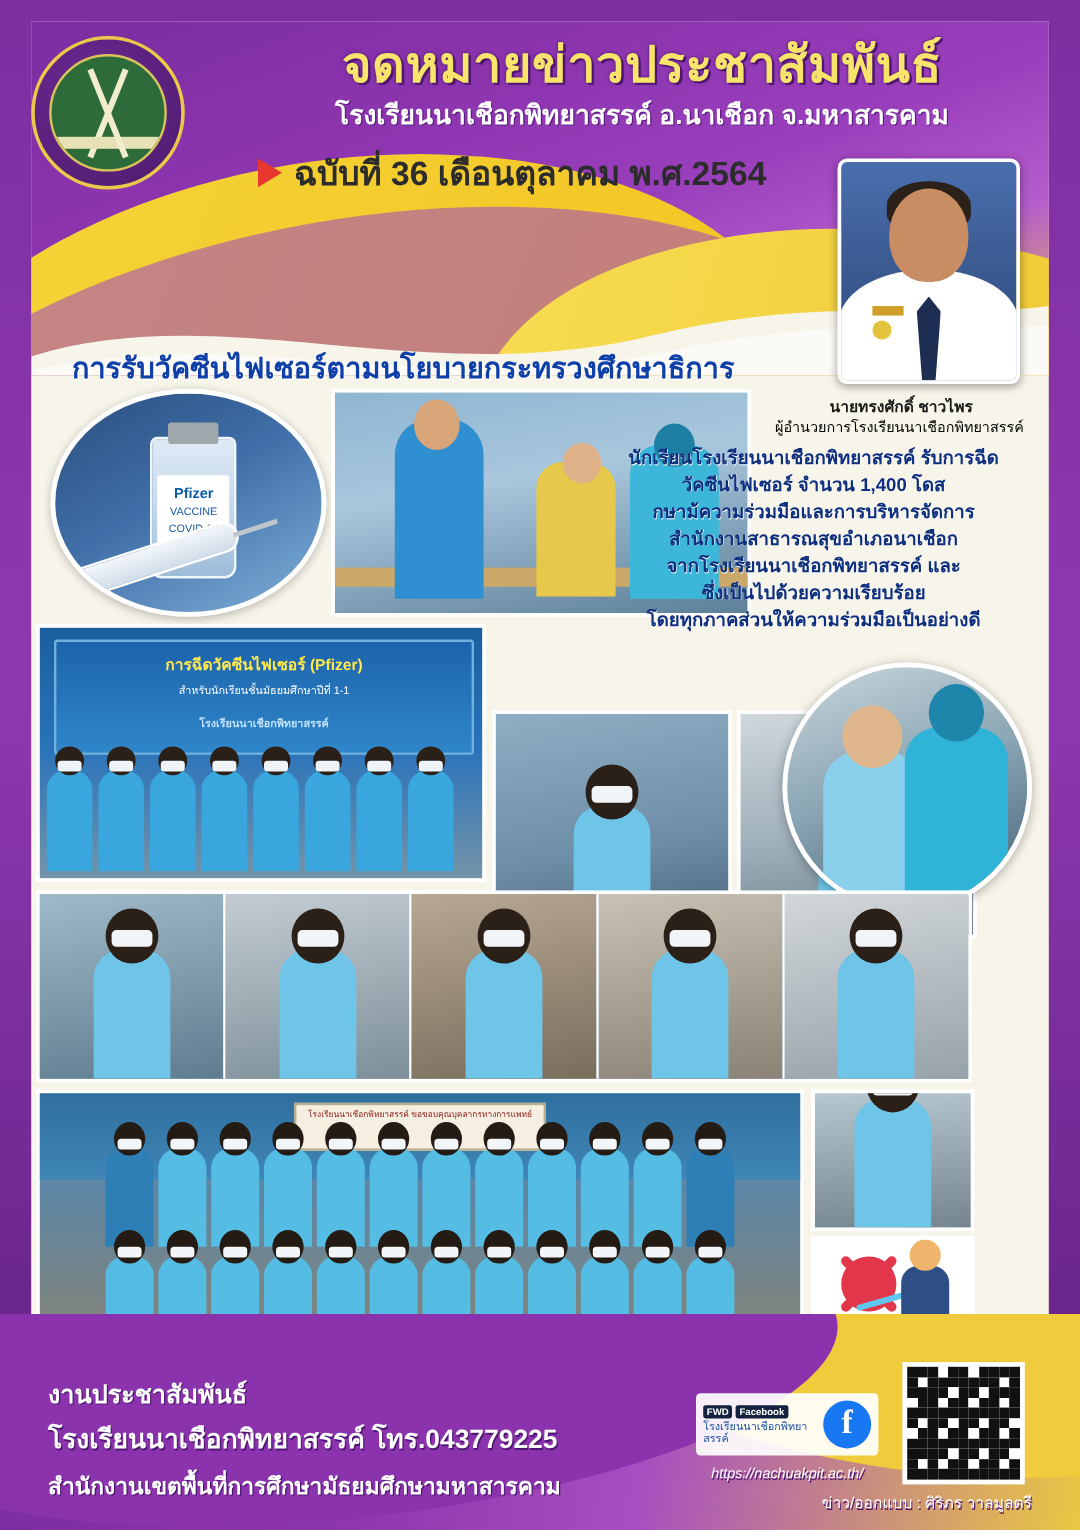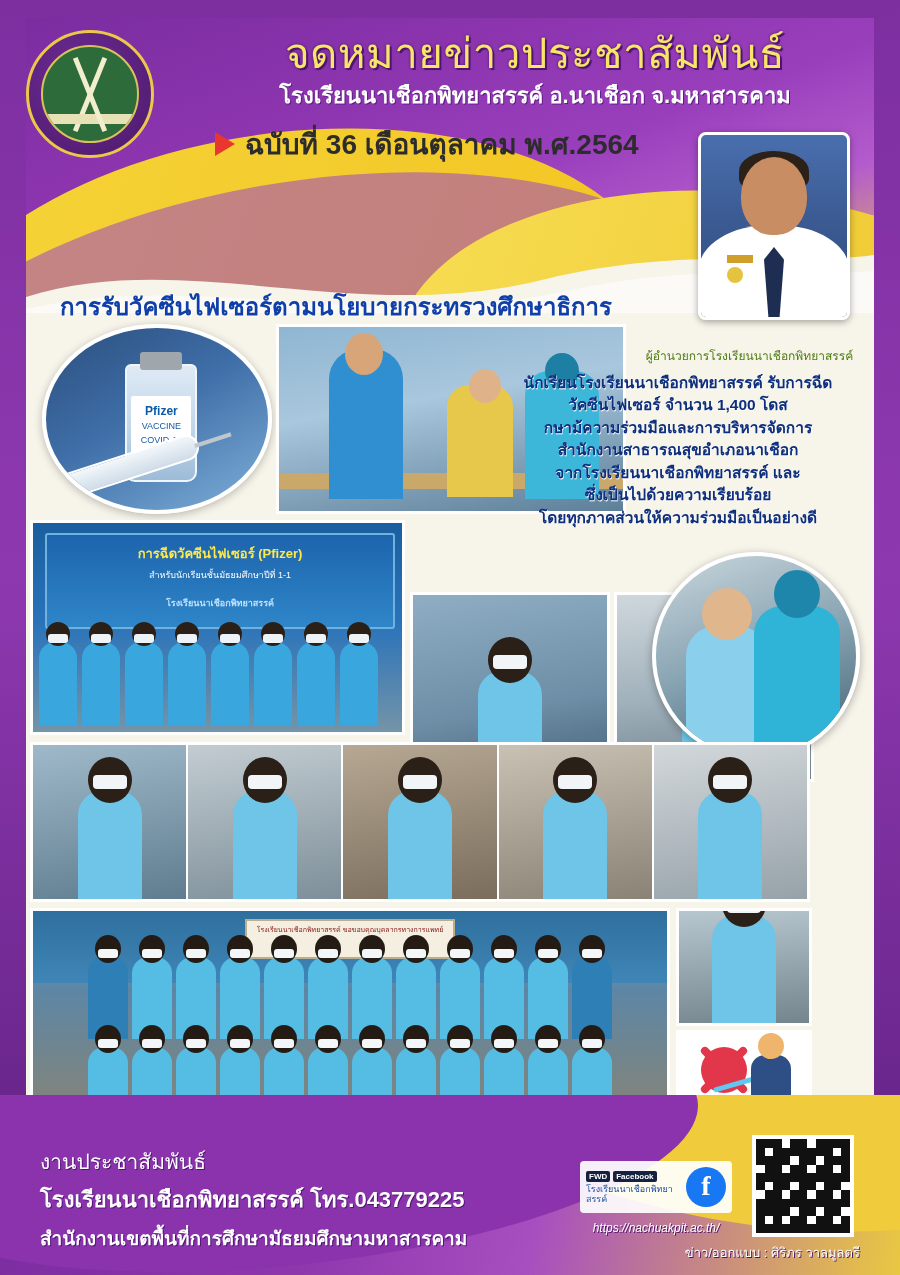--- a/index.html
+++ b/index.html
@@ -82,21 +82,21 @@
   }
   .logo-inner:before { transform: translateX(-50%) rotate(22deg); }
   .logo-inner:after  { transform: translateX(-50%) rotate(-22deg); }
   .logo-band {
     position:absolute; left:0; right:0; bottom:18%; height:10px; background:#e7e2b6;
   }
 
   .hdr-title {
     position: absolute; left: 200px; top: 20px; right: 30px;
     text-align: center;
-    font-size: 42px; font-weight: normal; color: #f8e46a;
+    font-size: 42px; font-weight: bold; color: #f8e46a;
     text-shadow: 2px 2px 0 #4d1470, 0 0 3px #4d1470;
     letter-spacing: .5px;
   }
   .hdr-sub {
     position: absolute; left: 200px; top: 78px; right: 30px;
     text-align: center;
     font-size: 22px; font-weight: bold; color: #ffffff;
     text-shadow: 1px 1px 0 #5b1b80;
   }
   .hdr-issue {
@@ -151,21 +151,21 @@
     position:absolute; left:26px; bottom:54px; width:26px; height:8px;
     background:#cf9f2a;
   }
 
   .director-name {
     position: absolute; right: 34px; top: 328px; width: 230px;
     text-align: center; font-size: 13px; color: #1b1b1b; font-weight: bold;
   }
   .director-role {
     position: absolute; right: 18px; top: 346px; width: 265px;
-    text-align: center; font-size: 12px; color: #4d7c0f;
+    text-align: center; font-size: 12px; color: #000000;
   }
 
   
   .section-title {
     position: absolute; left: 60px; top: 287px;
     font-size: 24px; font-weight: bold; color: #0f3fa8;
     text-shadow: 1px 1px 0 #ffffff;
   }
 
   
@@ -385,21 +385,21 @@
     position:absolute; left:-120px; top:-70px; width:820px; height:240px; border-radius:50%;
     background:#8a33ad; transform: rotate(-6deg);
   }
   .foot-swirl3 {
     position:absolute; right:-180px; top:-120px; width:640px; height:250px; border-radius:50%;
     background:#f0cb3b; transform: rotate(8deg);
   }
   .foot-text {
     position:absolute; left:40px; bottom:22px; color:#ffffff; text-shadow:1px 1px 0 #4d1470;
   }
-  .ft1 { font-size:21px; font-weight:normal; }
+  .ft1 { font-size:21px; font-weight:bold; }
   .ft2 { font-size:22px; font-weight:bold; margin-top:4px; }
   .ft3 { font-size:19px; font-weight:bold; margin-top:6px; }
 
   .fb-box {
     position:absolute; right: 168px; bottom: 62px; width: 152px; height: 52px;
     background: rgba(255,255,255,.92); border-radius:4px;
     display:flex; align-items:center; padding: 0 6px; gap:6px;
   }
   .fb-txt { flex:1; line-height:1.15; }
   .fb-l1 { font-size:13px; font-weight:bold; color:#14223f; }
@@ -459,20 +459,21 @@
   </div>
 
   <div class="portrait">
     <div class="p-body"></div>
     <div class="p-tie"></div>
     <div class="p-hair"></div>
     <div class="p-head"></div>
     <div class="p-medal2"></div>
     <div class="p-medal"></div>
   </div>
+  <div class="director-name">นายทรงศักดิ์  ชาวไพร</div>
   <div class="director-role">ผู้อำนวยการโรงเรียนนาเชือกพิทยาสรรค์</div>
 
   <div class="section-title">การรับวัคซีนไฟเซอร์ตามนโยบายกระทรวงศึกษาธิการ</div>
 
   <div class="photo ph-vial">
     <div class="vial">
       <div class="vial-cap"></div>
       <div class="vial-label">
         <b>Pfizer</b>
         <span>VACCINE</span><br>

